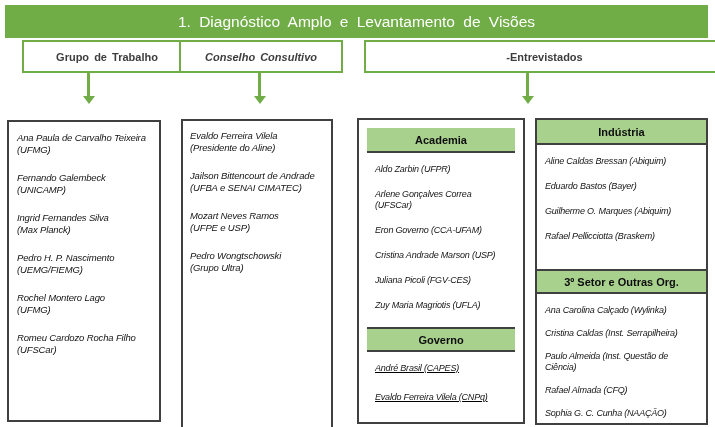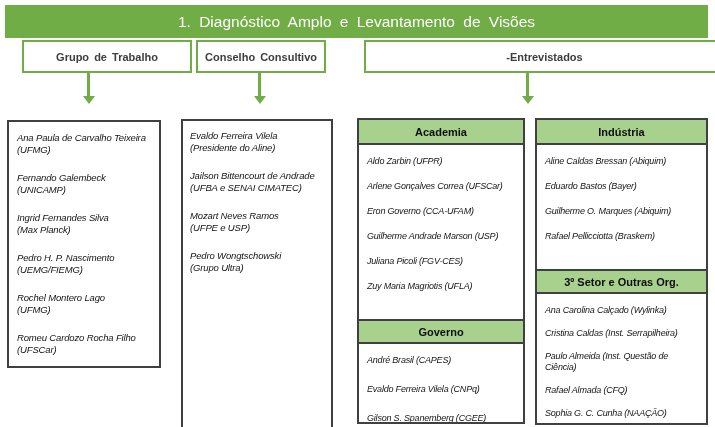--- a/index.html
+++ b/index.html
@@ -13,57 +13,57 @@
     display:flex;align-items:center;justify-content:center;
     font-size:15.5px;font-weight:normal;word-spacing:4px;box-sizing:border-box;
   }
   .branch{
     position:absolute;top:40px;height:33px;background:#fff;
     border:2px solid var(--accent-green,#70AD47);box-sizing:border-box;
     display:flex;align-items:center;justify-content:center;
     font-size:11px;font-weight:bold;color:#3d3d3d;word-spacing:2px;margin-left:17px;
   }
   #branch-a{left:5px;width:170px;}
-  #branch-b{left:179px;width:130px;}
+  #branch-b{left:162px;width:164px;font-style:italic;}
   #branch-c{left:347px;width:361px;}
   .arrow{
     position:absolute;top:73px;width:3px;height:23px;
     background:var(--accent-green,#70AD47);
   }
   .arrow::after{
     content:"";position:absolute;top:23px;left:-4.5px;width:0;height:0;
     border-left:6px solid transparent;border-right:6px solid transparent;
     border-top:8px solid var(--accent-green,#70AD47);
   }
   #arrow-1{left:87px;} #arrow-2{left:258px;} #arrow-3{left:526px;}
   .panel{
     position:absolute;background:#fff;border:2px solid var(--border-dark,#404040);
     box-sizing:border-box;overflow:hidden;
   }
-  #panel-gt{left:7px;top:120px;width:154px;height:248px;padding:10px 5px 0 8px;}
+  #panel-gt{left:7px;top:120px;width:154px;height:302px;padding:10px 5px 0 8px;}
   #panel-cc{left:181px;top:119px;width:152px;height:332px;padding:9px 5px 8px 7px;}
-  #panel-ent1{left:357px;top:118px;width:168px;height:306px;padding:0;display:flex;flex-direction:column;}
+  #panel-ent1{left:357px;top:118px;width:168px;height:306px;padding:8px;display:flex;flex-direction:column;}
   #panel-ent2{left:535px;top:118px;width:173px;height:307px;padding:0;display:flex;flex-direction:column;}
   .entry{margin-bottom:16px;}
   .m-name,.m-affil,.member{
     font-style:italic;font-size:9.5px;line-height:12px;color:#141414;
     letter-spacing:-0.15px;
   }
   .sec-header{
     background:var(--light-green,#A9D18E);height:23px;flex:0 0 auto;
     border-bottom:2px solid var(--border-dark,#404040);
     display:flex;align-items:center;justify-content:center;
     font-size:11px;font-weight:bold;color:#0d0d0d;
   }
   .sec-header.mid{border-top:2px solid var(--border-dark,#404040);height:21px;}
   .memberlist{padding:11px 5px 0 8px;overflow:hidden;}
   .memberlist .member{font-size:9px;line-height:11px;margin-bottom:15px;letter-spacing:-0.2px;}
   #list-academia{height:163px;flex:0 0 auto;}
   #list-academia .member{margin-bottom:14px;}
-  #list-governo{flex:1 1 auto;}
+  #list-governo{flex:1 1 auto;text-decoration:underline;}
   #list-governo .member{margin-bottom:18px;}
   #list-industria{height:113px;flex:0 0 auto;}
   #list-industria .member{margin-bottom:14px;}
   #list-setor{flex:1 1 auto;}
   #list-setor .member{margin-bottom:12px;}
 </style>
 </head>
 <body>
 
 <div class="canvas">
@@ -129,21 +129,21 @@
       <div class="m-affil">(Grupo Ultra)</div>
     </div>
   </div>
 
   <div class="panel" id="panel-ent1">
     <div class="sec-header">Academia</div>
     <div class="memberlist" id="list-academia">
       <div class="member">Aldo Zarbin (UFPR)</div>
       <div class="member">Arlene Gonçalves Correa (UFSCar)</div>
       <div class="member">Eron Governo (CCA-UFAM)</div>
-      <div class="member">Guilherme Andrade Marson (USP)</div>
+      <div class="member">Cristina Andrade Marson (USP)</div>
       <div class="member">Juliana Picoli (FGV-CES)</div>
       <div class="member">Zuy Maria Magriotis (UFLA)</div>
     </div>
     <div class="sec-header mid">Governo</div>
     <div class="memberlist" id="list-governo">
       <div class="member">André Brasil (CAPES)</div>
       <div class="member">Evaldo Ferreira Vilela (CNPq)</div>
       <div class="member">Gilson S. Spanemberg (CGEE)</div>
     </div>
   </div>

